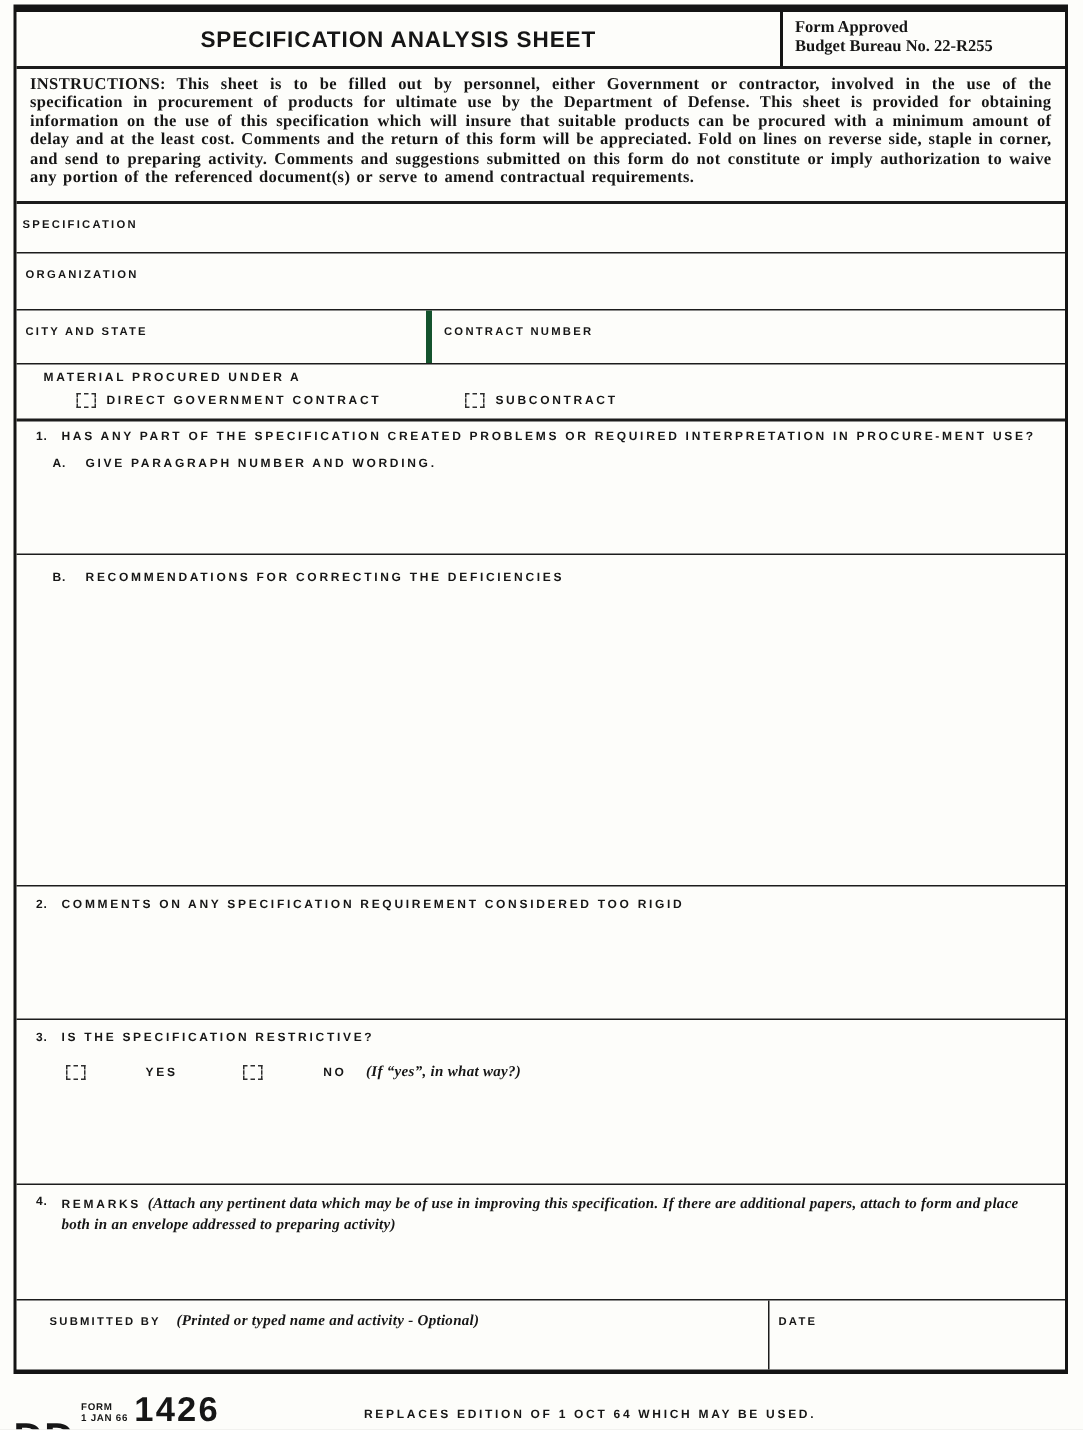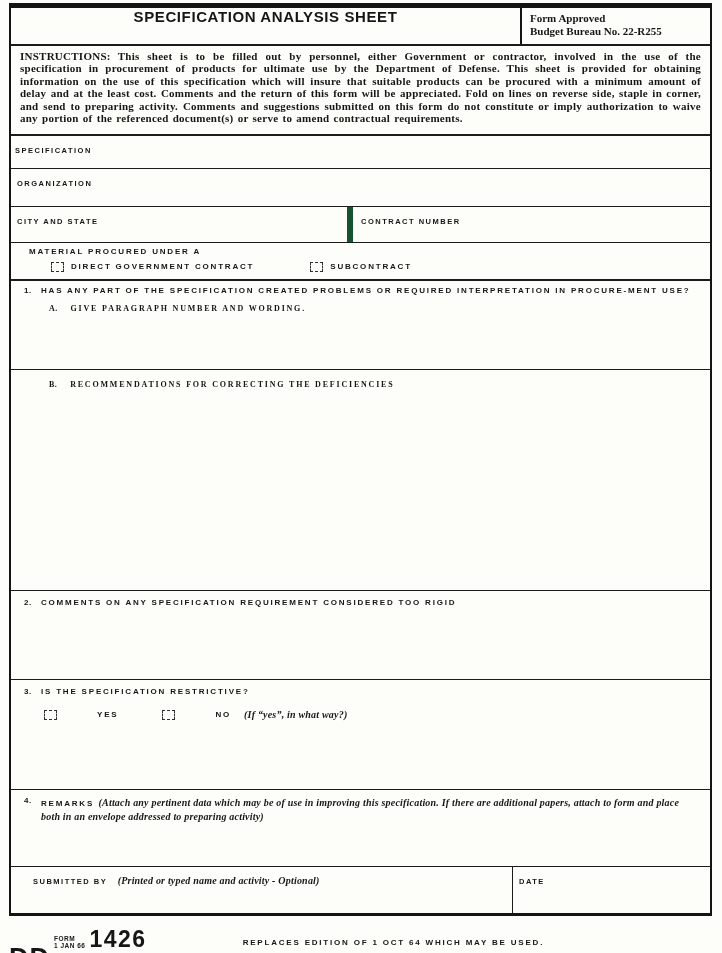--- a/index.html
+++ b/index.html
@@ -17,53 +17,53 @@
   .row { position:relative; border-bottom:1px solid #1c1c1c; }
 
   
   .caps { font-size:8px; font-weight:bold; letter-spacing:1.8px; line-height:11px; }
   .flabel { font-size:7.5px; font-weight:bold; letter-spacing:1.5px; }
   .serif-b { font-family:"Liberation Serif", serif; font-weight:bold; }
   .it { font-style:italic; }
 
   
   .r-header { height:38px; display:flex; border-bottom-width:2px; }
-  .title-cell { flex:1; display:flex; align-items:flex-start; justify-content:center; }
+  .title-cell { flex:1; display:flex; align-items:center; justify-content:center; }
   .title { font-size:15px; font-weight:bold; letter-spacing:0.6px; }
   .approval-cell { width:190px; border-left:2px solid #141414; padding:4px 2px 0 8px;
                    font-family:"Liberation Serif", serif; font-weight:bold;
                    font-size:11px; line-height:13px; }
 
   
   .r-instr { height:90px; border-bottom-width:2px; padding:4px 9px 0 9px;
              font-family:"Liberation Serif", serif; font-weight:bold;
              font-size:11px; line-height:12.4px; text-align:justify;
              letter-spacing:0.25px; word-spacing:1.2px; }
   .instr-label { margin-right:7px; }
 
   
   .r-spec { height:33px; padding:3px 4px 0; }
   .r-org  { height:38px; padding:3px 6px 0; }
   .r-city { height:36px; display:flex; }
-  .city-cell { width:342px; border-right:6px solid #14532d; padding:3px 6px 0; }
+  .city-cell { width:277px; border-right:4px solid #14532d; padding:3px 6px 0; }
   .contract-cell { flex:1; padding:3px 8px 0; }
 
   
   .r-material { height:38px; border-bottom-width:2px; padding-top:3px; }
   .mat-label { padding-left:18px; }
   .mat-opts { display:flex; align-items:center; margin-top:4px; padding-left:40px; }
   .opt { display:flex; align-items:center; }
   .opt .cb { margin-right:7px; }
   .opt2 { margin-left:56px; }
   .cb { display:inline-block; width:13px; height:10px; border:1px dashed #2e2e2e; background:#fdfdfa; flex:none; }
 
   
   .q { position:relative; padding:4px 12px 0 30px; }
   .q .num { position:absolute; left:13px; top:4px; letter-spacing:0.5px; }
-  .sub { margin-top:7px; padding-left:38px;font-family:Liberation Serif, serif; }
+  .sub { margin-top:7px; padding-left:24px; }
   .sub .subnum { margin-right:9px; letter-spacing:0.5px; }
 
   .part-a { height:89px; border-bottom:1px solid #1c1c1c; }
   .part-b { height:220px; padding-top:9px; }
   .r-item2 { height:89px; }
   .r-item2 .q { padding-top:6px; }
   .r-item2 .q .num { top:6px; }
   .r-item3 { height:110px; }
   .r-item3 .q { padding-top:6px; }
   .r-item3 .q .num { top:6px; }

